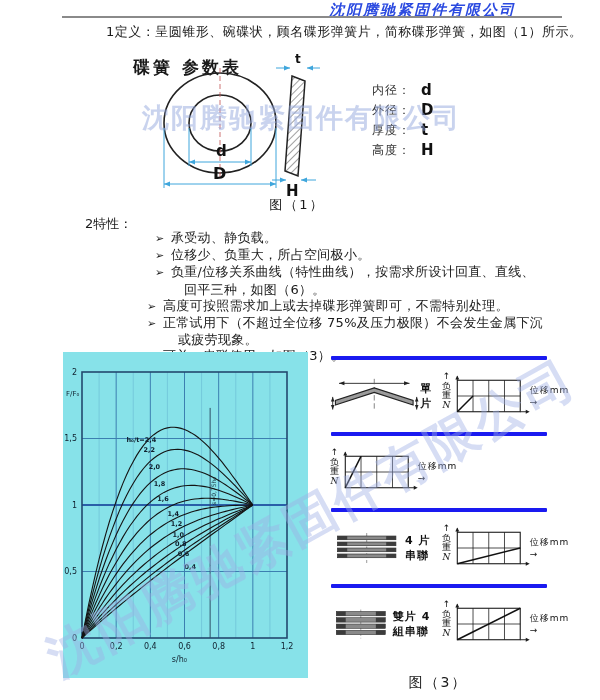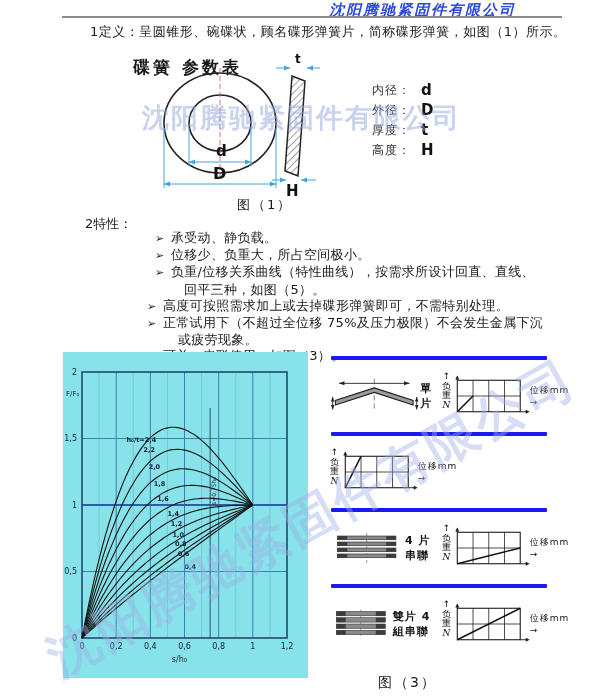--- a/index.html
+++ b/index.html
@@ -6,32 +6,32 @@
   html,body { width:600px; height:700px; background:#ffffff; overflow:hidden;
               font-family:"DejaVu Sans","Liberation Sans",sans-serif; color:#1a1a1a; }
   #page { position:relative; width:600px; height:700px; background:#fff;border-radius:10px; }
 
   
   .company-head { position:absolute; top:1px; right:84px; font-size:15px; font-weight:bold;
                   font-style:italic; color:#2b4ae0; letter-spacing:2px; }
   .head-rule { position:absolute; top:16px; left:62px; width:500px; height:2px; background:#8a8a8a; }
 
   
-  .intro { position:absolute; top:23px; left:90px; font-size:13px; letter-spacing:0.5px; }
+  .intro { position:absolute; top:23px; left:106px; font-size:13px; letter-spacing:0.5px; }
 
   
   .fig1 { position:absolute; left:100px; top:52px; width:420px; height:146px; }
   .fig1-title { position:absolute; left:33px; top:4px; font-size:17px; font-weight:bold; letter-spacing:3px; }
   .fig1-front { position:absolute; left:58px; top:14px; }
   .fig1-side  { position:absolute; left:168px; top:2px; }
   .fig1-params { position:absolute; left:272px; top:28px; }
   .param-row { display:flex; align-items:center; height:20px; }
   .param-name { font-size:12px; color:#333; letter-spacing:1px; }
   .param-sym  { font-size:15px; font-weight:bold; margin-left:10px; color:#111; }
-  .fig-caption { position:absolute; font-size:13px; letter-spacing:2px; }
+  .fig-caption { position:absolute; font-size:13px; letter-spacing:2px; text-align:center; }
   #cap1 { left:137px; top:144px; width:120px; }
 
   
   .feat-heading { position:absolute; left:85px; top:215px; font-size:13px; }
   .feat-list { position:absolute; left:85px; top:230px; width:480px; }
   .feat-line { display:flex; font-size:13px; line-height:16.2px; letter-spacing:0.3px; }
   .feat-marker { width:16px; flex:0 0 auto; font-size:11px; padding-top:1px; }
   .ml-a  { margin-left:70px; }
   .ml-ac { margin-left:99px; }
   .ml-b  { margin-left:62px; }
@@ -150,21 +150,21 @@
       </div>
     <div class="feat-line ml-a">
         <span class="feat-marker">➢</span>
         <span>位移少、负重大，所占空间极小。</span>
       </div>
     <div class="feat-line ml-a">
         <span class="feat-marker">➢</span>
         <span>负重/位移关系曲线（特性曲线），按需求所设计回直、直线、</span>
       </div>
     <div class="feat-line ml-ac">
-        <span>回平三种，如图（5）。</span>
+        <span>回平三种，如图（6）。</span>
       </div>
     <div class="feat-line ml-b">
         <span class="feat-marker">➢</span>
         <span>高度可按照需求加上或去掉碟形弹簧即可，不需特别处理。</span>
       </div>
     <div class="feat-line ml-b">
         <span class="feat-marker">➢</span>
         <span>正常试用下（不超过全位移 75%及压力极限）不会发生金属下沉</span>
       </div>
     <div class="feat-line ml-bc">

